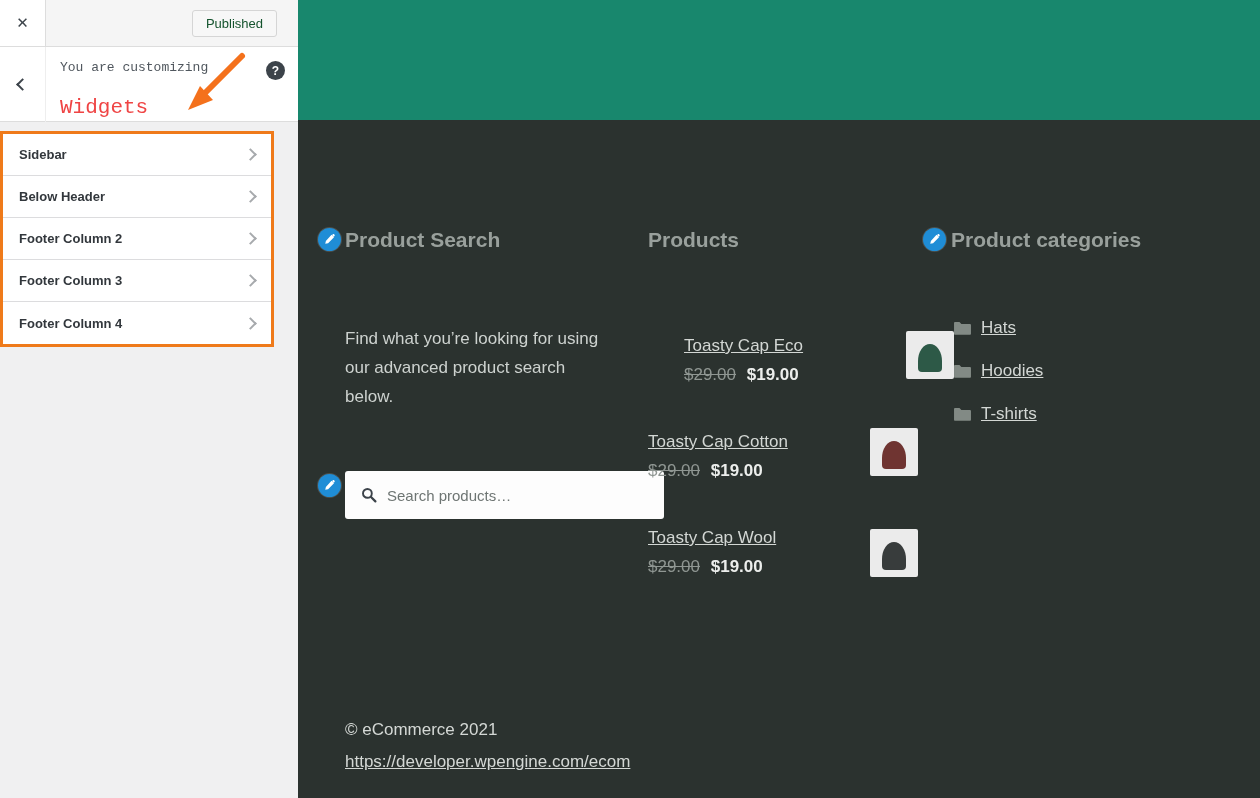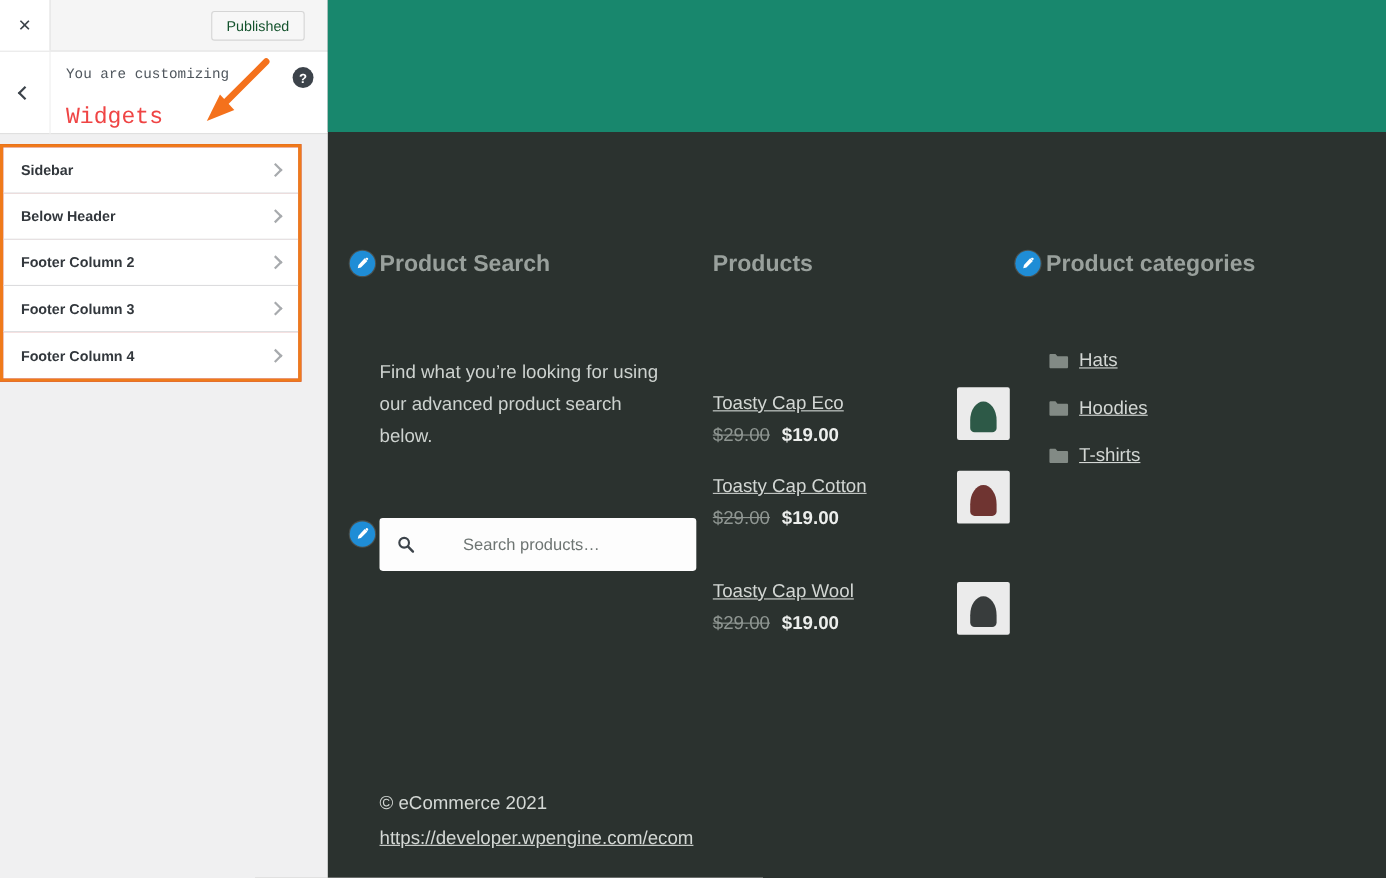--- a/index.html
+++ b/index.html
@@ -45,22 +45,22 @@
   .edit-icon { position:absolute; width:23px; height:23px; border-radius:50%; background:#1f8dd6;
                display:flex; align-items:center; justify-content:center; cursor:pointer;
                box-shadow:0 0 0 1px rgba(255,255,255,.15); }
   .edit-icon svg { width:12px; height:12px; fill:#fff; }
 
   .widget-title { font-size:21px; font-weight:bold; color:#99a09c; }
 
   
   .col-search { position:absolute; left:47px; top:228px; width:268px; }
   .search-desc { margin-top:72px; font-size:17px; line-height:29px; color:#cdd2cf; width:258px; }
-  .search-box { position:absolute; left:47px; top:471px; width:288px; height:48px; background:#fdfdfd;
-                border-radius:3px; display:flex; align-items:center; padding:0 12px;justify-content:space-between; }
+  .search-box { position:absolute; left:47px; top:471px; width:319px; height:48px; background:#fdfdfd;
+                border-radius:3px; display:flex; align-items:center; padding:0 12px; }
   .search-box svg { width:16px; height:16px; margin:0 10px 0 4px; }
   .search-input { border:none; outline:none; background:transparent; font-size:15px; color:#3c434a;
                   font-family:"Liberation Sans","DejaVu Sans",sans-serif; width:200px; }
   .search-input::placeholder { color:#6e7573; opacity:1; }
 
   
   .col-products { position:absolute; left:350px; top:228px; width:270px; }
   .product-row { position:absolute; left:350px; width:270px; display:flex; justify-content:space-between; }
   .product-info { width:212px; }
   .product-link { font-size:17px; color:#d3d7d4; text-decoration:underline; cursor:pointer; }
@@ -159,21 +159,21 @@
         <circle cx="8" cy="8" r="5.5" fill="none" stroke="#3c434a" stroke-width="2.4"></circle>
         <line x1="12.5" y1="12.5" x2="18" y2="18" stroke="#3c434a" stroke-width="2.8" stroke-linecap="round"></line>
       </svg>
       <input class="search-input" type="text" placeholder="Search products…" style="">
     </div>
 
     <div class="col-products">
       <div class="widget-title">Products</div>
     </div>
 
-    <div class="product-row" style="top:352px;">
+    <div class="product-row" style="top:331px;margin-left:36px;">
       <div class="product-info">
         <div style="margin-top:5px;"><span class="product-link">Toasty Cap Eco</span></div>
         <div class="product-prices">
           <span class="price-old">$29.00</span>
           <span class="price-new">$19.00</span>
         </div>
       </div>
       <div class="product-thumb">
         <div class="cap" style="background: rgb(45, 89, 71);"></div>
       </div>

